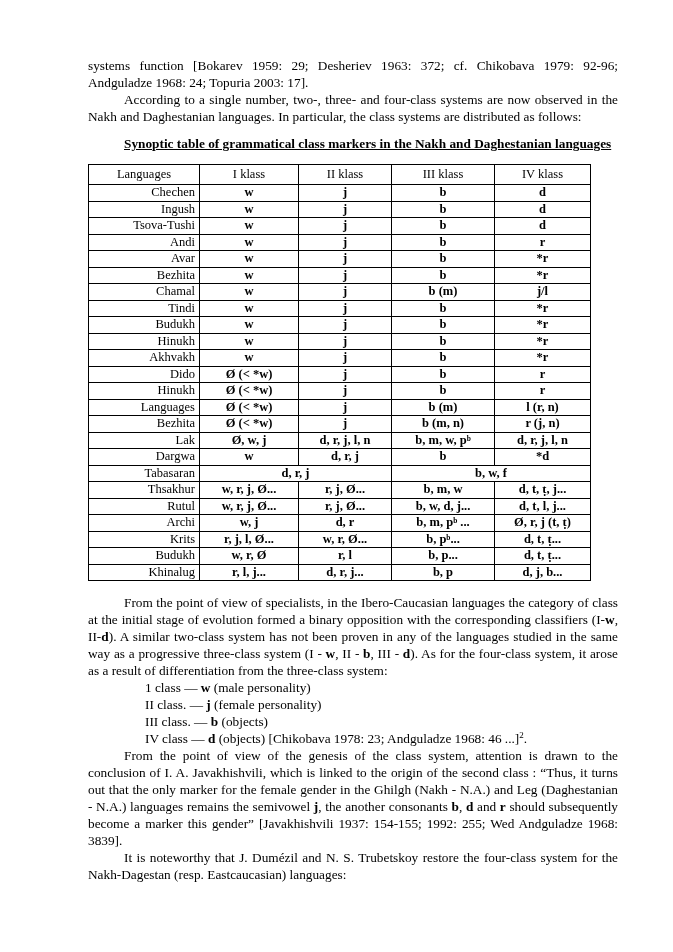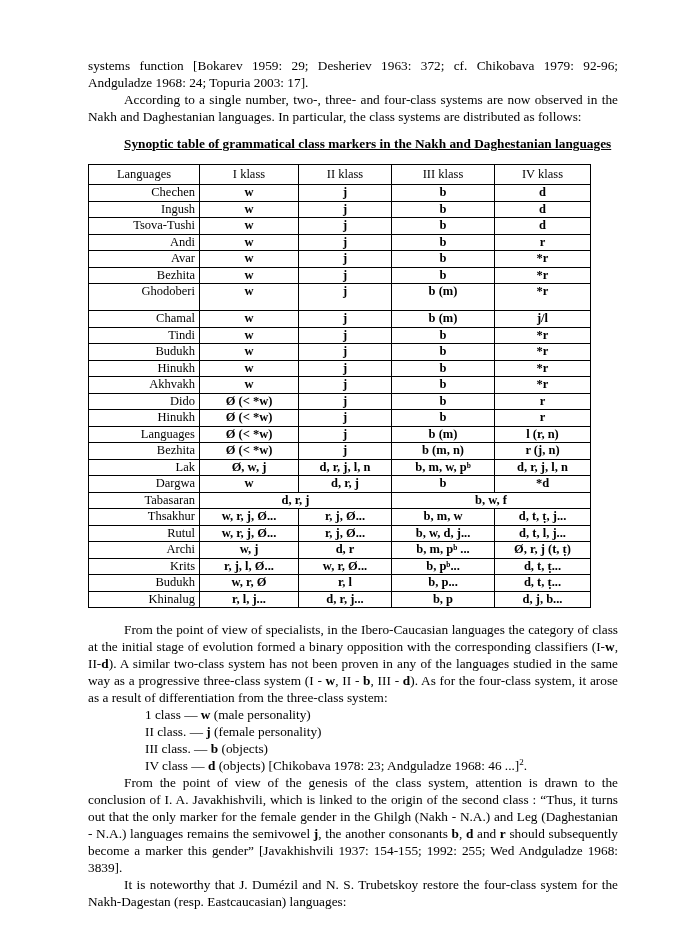--- a/index.html
+++ b/index.html
@@ -130,27 +130,20 @@
             <td class="mark">b</td>
             <td class="mark">*r</td>
           </tr>
           <tr>
             <td class="lang">Bezhita</td>
             <td class="mark">w</td>
             <td class="mark">j</td>
             <td class="mark">b</td>
             <td class="mark">*r</td>
           </tr>
-          <tr class="tall">
-            <td class="lang">Ghodoberi</td>
-            <td class="mark">w</td>
-            <td class="mark">j</td>
-            <td class="mark">b (m)</td>
-            <td class="mark">*r</td>
-          </tr>
           <tr>
             <td class="lang">Chamal</td>
             <td class="mark">w</td>
             <td class="mark">j</td>
             <td class="mark">b (m)</td>
             <td class="mark">j/l</td>
           </tr>
           <tr>
             <td class="lang">Tindi</td>
             <td class="mark">w</td>

